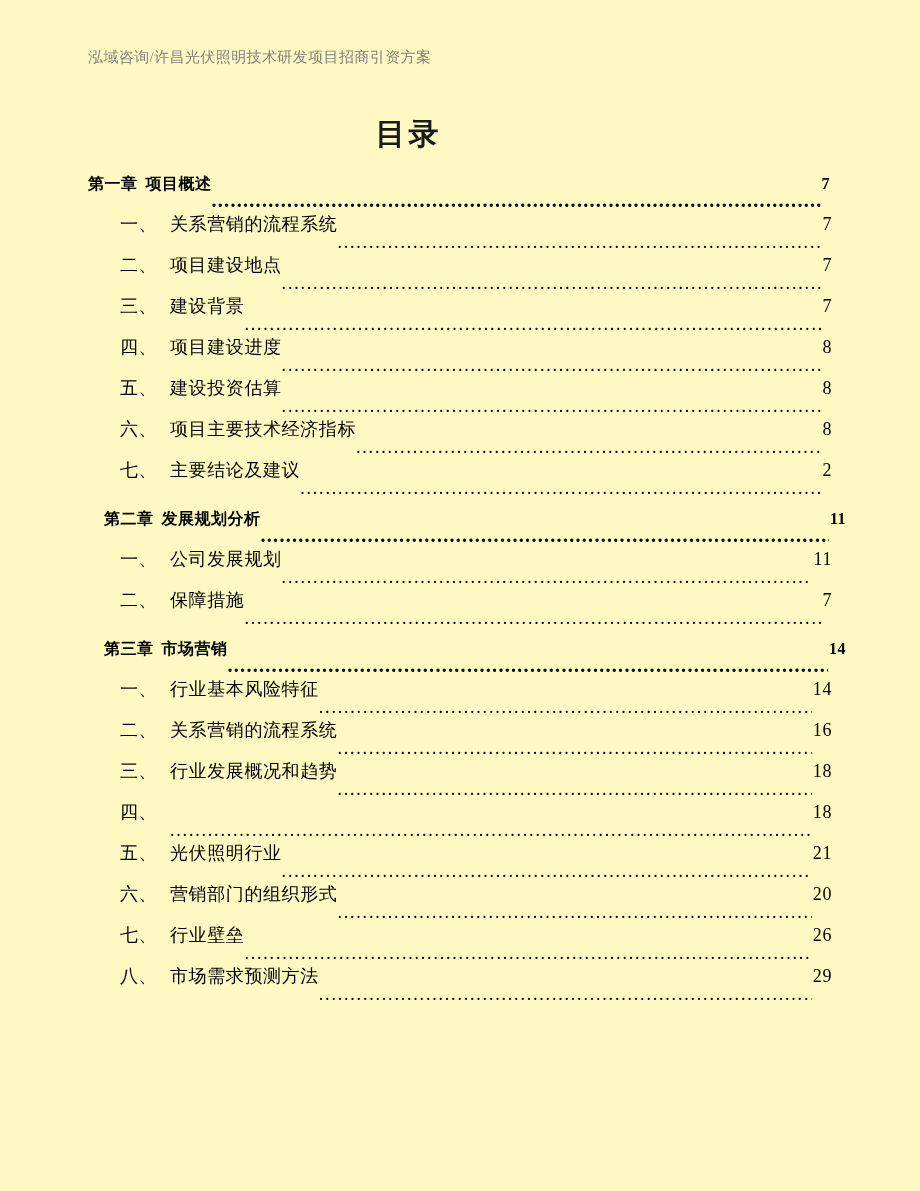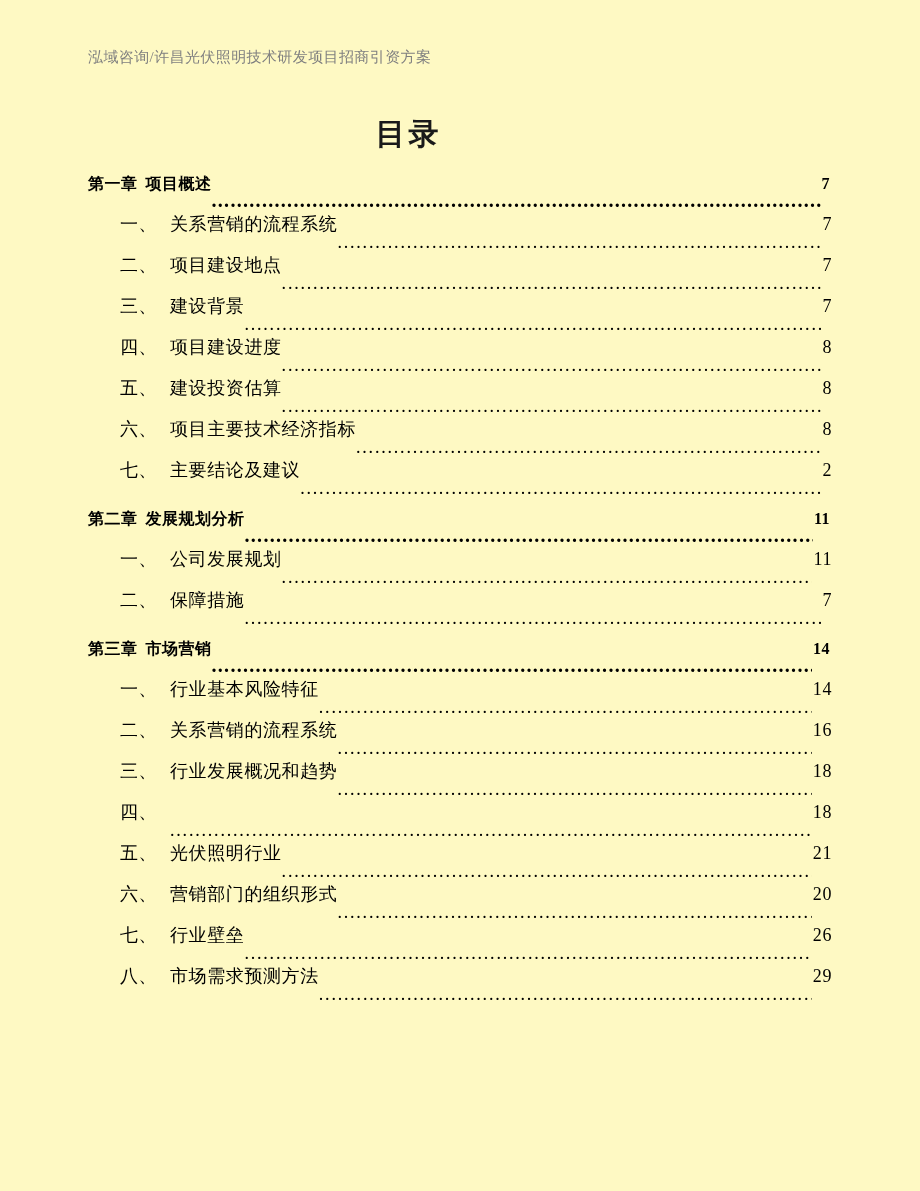--- a/index.html
+++ b/index.html
@@ -79,20 +79,21 @@
     line-height: 22px;
     font-weight: normal;
     letter-spacing: 0.6px;
     height: 41px;
     padding-left: 32px;
     padding-right: 0px;
   }
 
   .toc-row.spacer-top {
     margin-top: 7px;
+    margin-left: 16px;
   }
 
   .row-num {
     flex: 0 0 auto;
   }
   .lvl1 .row-num {
     margin-right: 8px;
   }
   .lvl2 .row-num {
     width: 50px;

